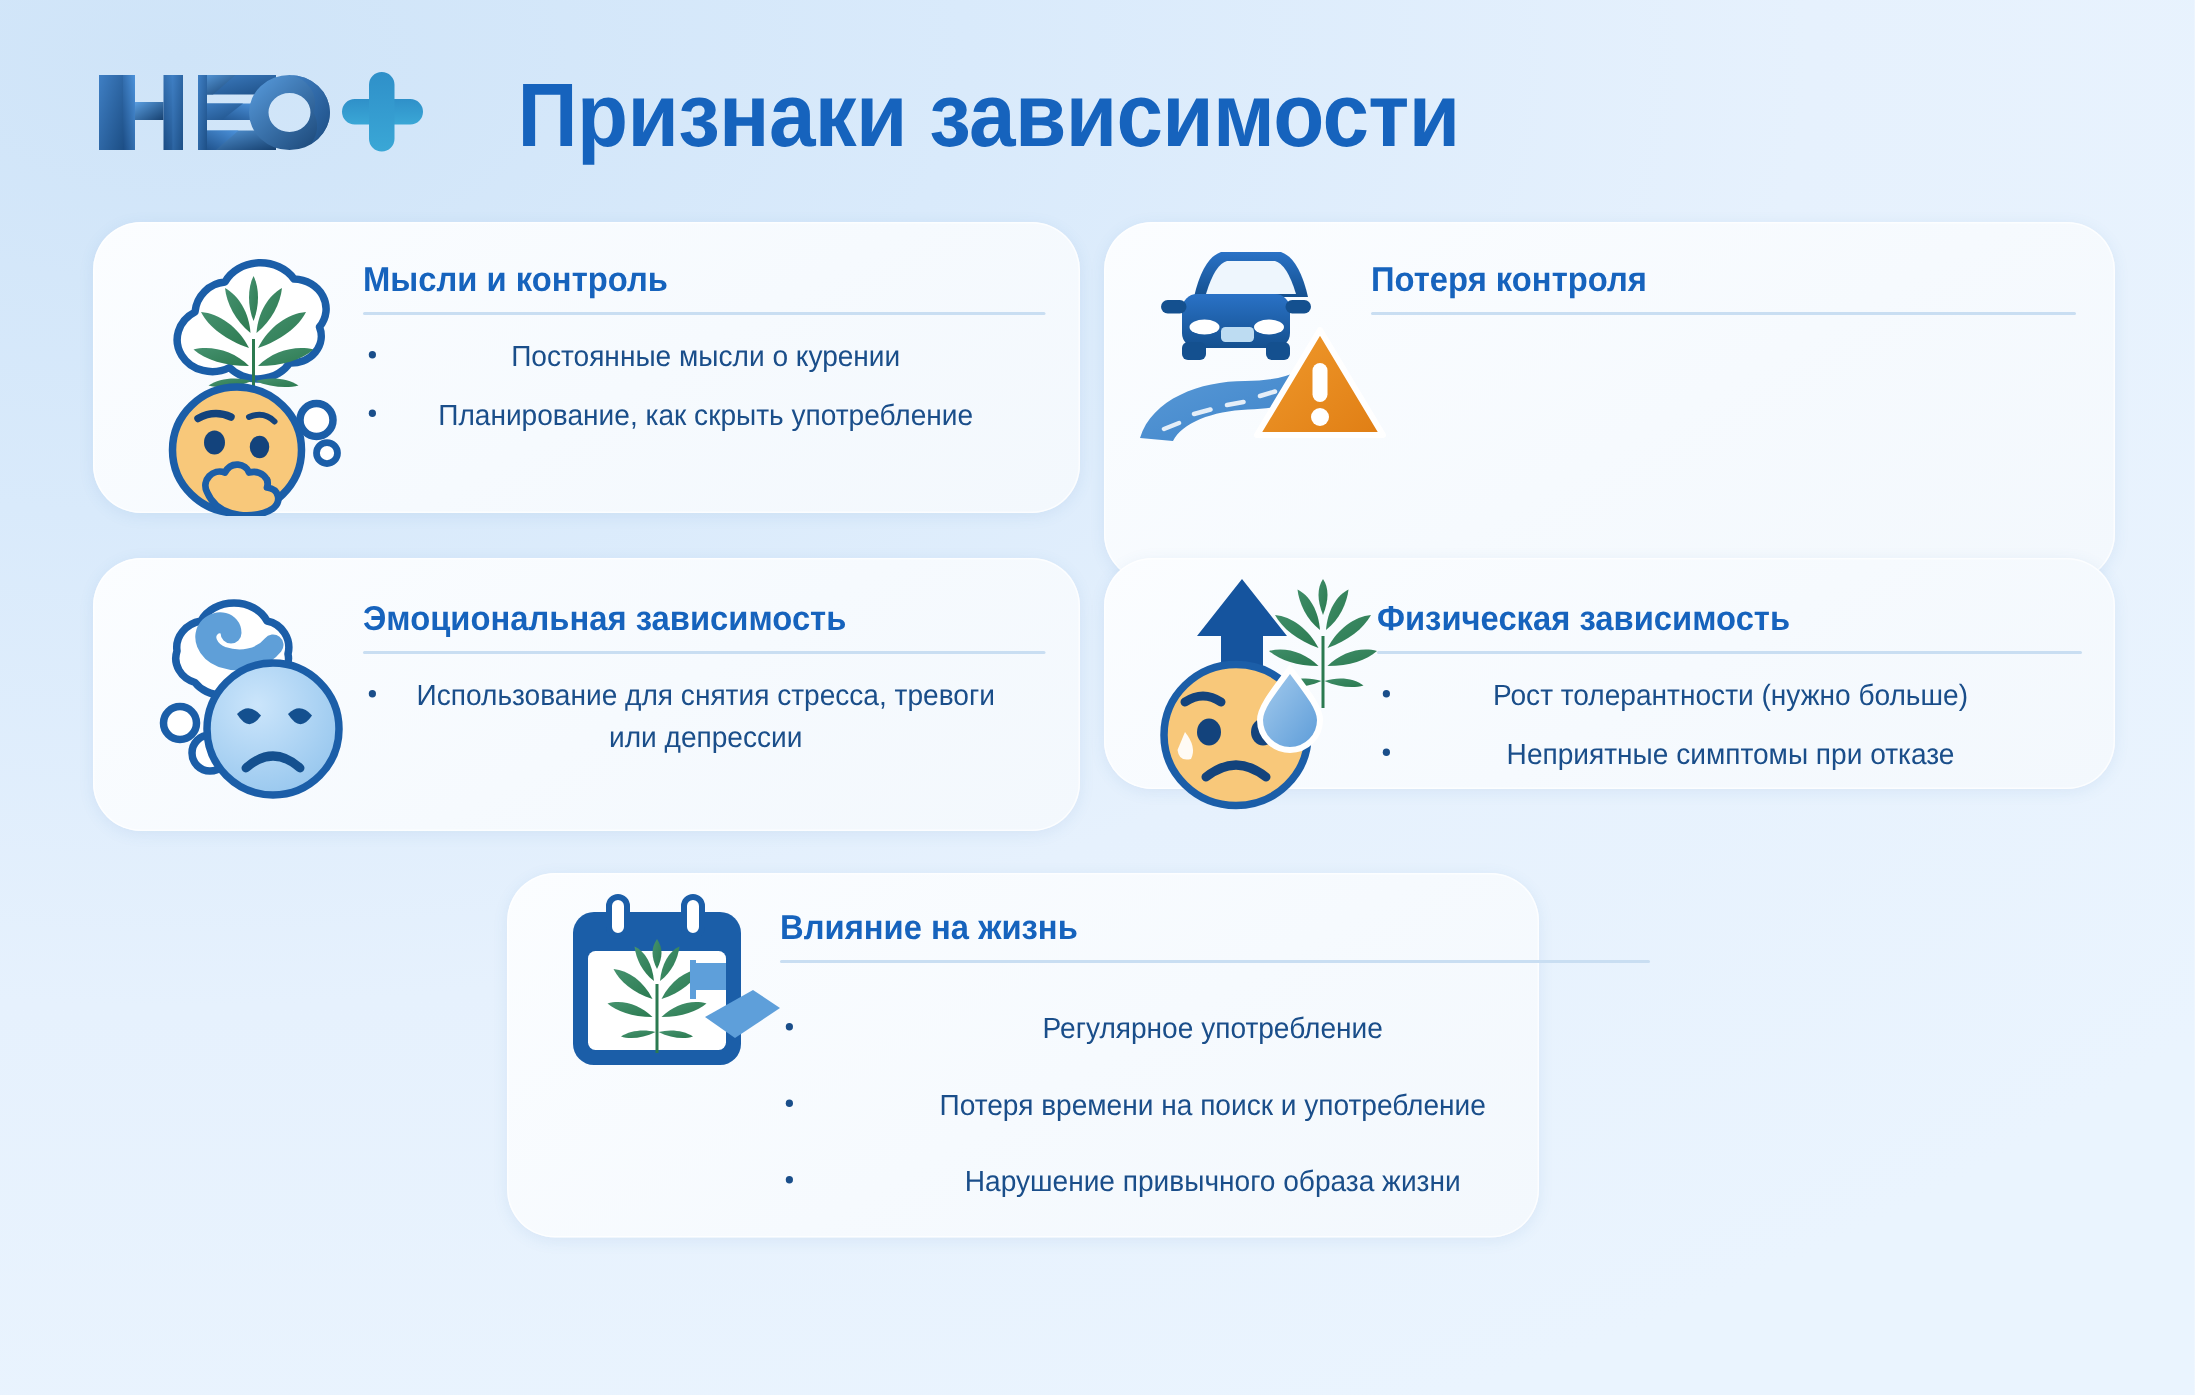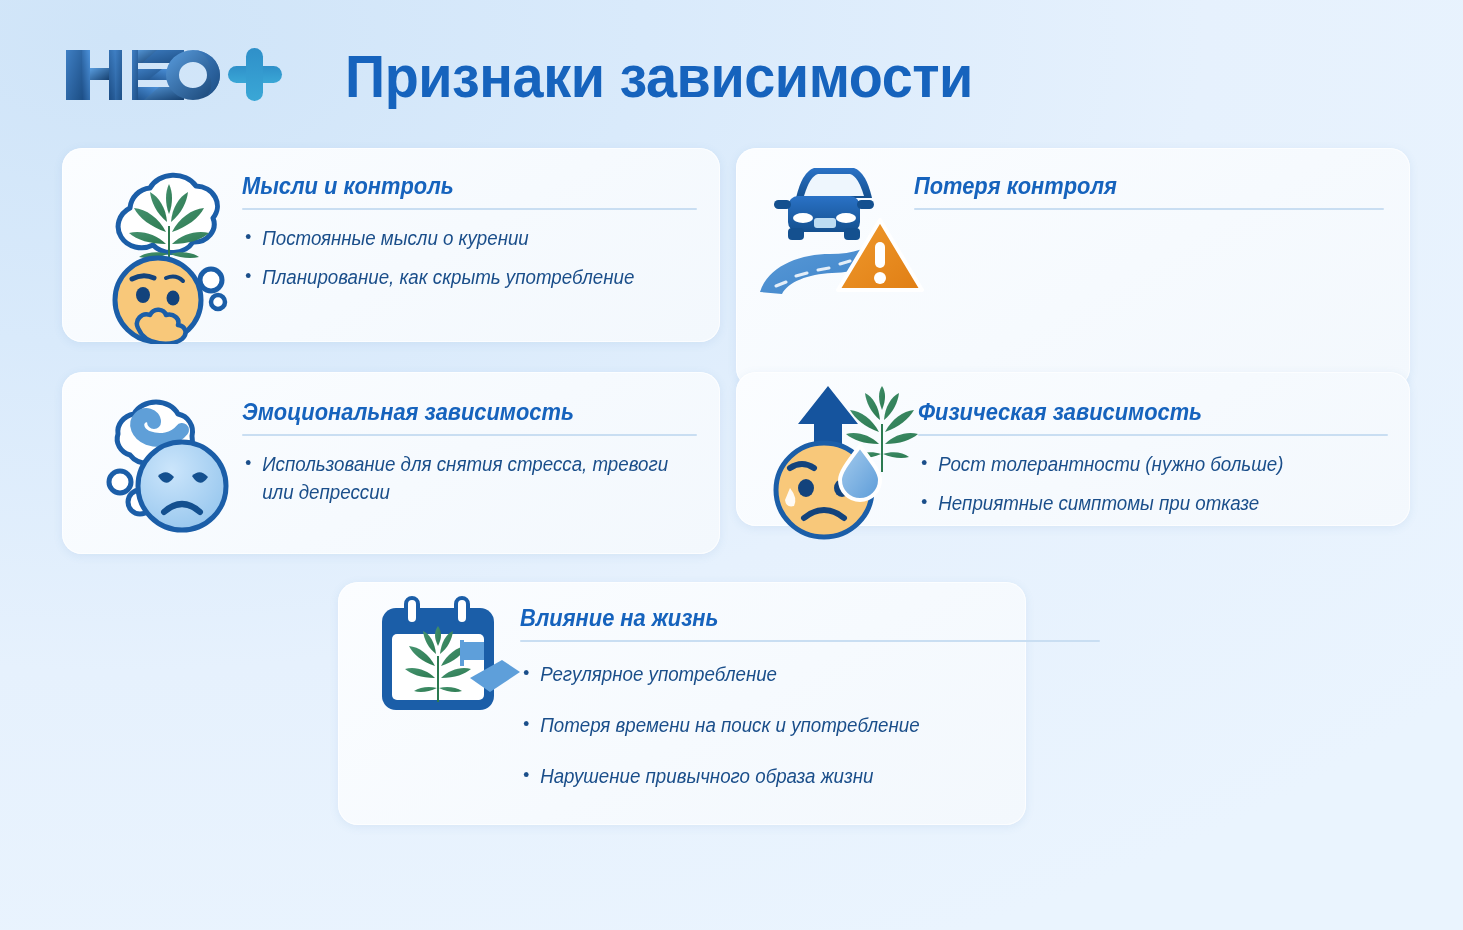--- a/index.html
+++ b/index.html
@@ -21,33 +21,32 @@
     font-size:60px; font-weight:bold; color:#1663bd;
     letter-spacing:-0.5px; white-space:nowrap;
     font-family:"Liberation Sans", sans-serif;
     transform:scaleX(0.93); transform-origin:left center;
   }
 
   
   .card {
     position:absolute;
     background:linear-gradient(150deg,#fbfdff 0%,#f6fafe 55%,#f3f8fd 100%);
-    border-radius:20px;
+    border-radius:32px;
     box-shadow:0 2px 10px rgba(70,130,190,.10), 0 0 0 1px rgba(255,255,255,.7) inset;
-    font-style:italic;
   }
   .card-icon { position:absolute; }
   .card-body { position:absolute; }
   .card-head {
     font-size:23px; font-weight:bold; color:#1663bd;
     white-space:nowrap; line-height:1.1;
     transform:scaleX(0.95); transform-origin:left center;
   }
   .card-rule { height:2px; background:#c9def2; margin-top:9px; border-radius:2px; }
-  .bullets { margin-top:15px; }
+  .bullets { margin-top:15px;text-align:center; }
   .bullet {
     position:relative; padding-left:21px;
     font-size:19.5px; color:#1a4e8a; line-height:1.42;
     margin-bottom:11px;
     transform:scaleX(0.96); transform-origin:left center;
   }
   .bullet:last-child { margin-bottom:0; }
   .bullet .dot {
     position:absolute; left:4px; top:9px;
     width:5px; height:5px; border-radius:50%; background:#1a4e8a;
@@ -63,21 +62,21 @@
   #c3 .card-icon { left:32px;  top:18px;  width:152px; height:146px; }
   #c4 .card-icon { left:20px;  top:10px;  width:170px; height:160px; }
   #c5 .card-icon { left:38px;  top:14px;  width:148px; height:120px; }
 
   #c1 .card-body { left:180px; top:26px; width:455px; }
   #c2 .card-body { left:178px; top:26px; width:470px; }
   #c3 .card-body { left:180px; top:28px; width:455px; }
   #c4 .card-body { left:182px; top:28px; width:470px; }
   #c5 .card-body { left:182px; top:24px; width:580px; }
   #c5 .bullet { margin-bottom:23px; }
-  #c5 .bullets { margin-top:19px; }
+  #c5 .bullets { margin-top:31px; }
 </style>
 </head>
 <body>
 
 <div id="stage">
 
   <div id="header">
 
     <div id="logo">
       <svg viewBox="0 0 225 62" width="225" height="62">

